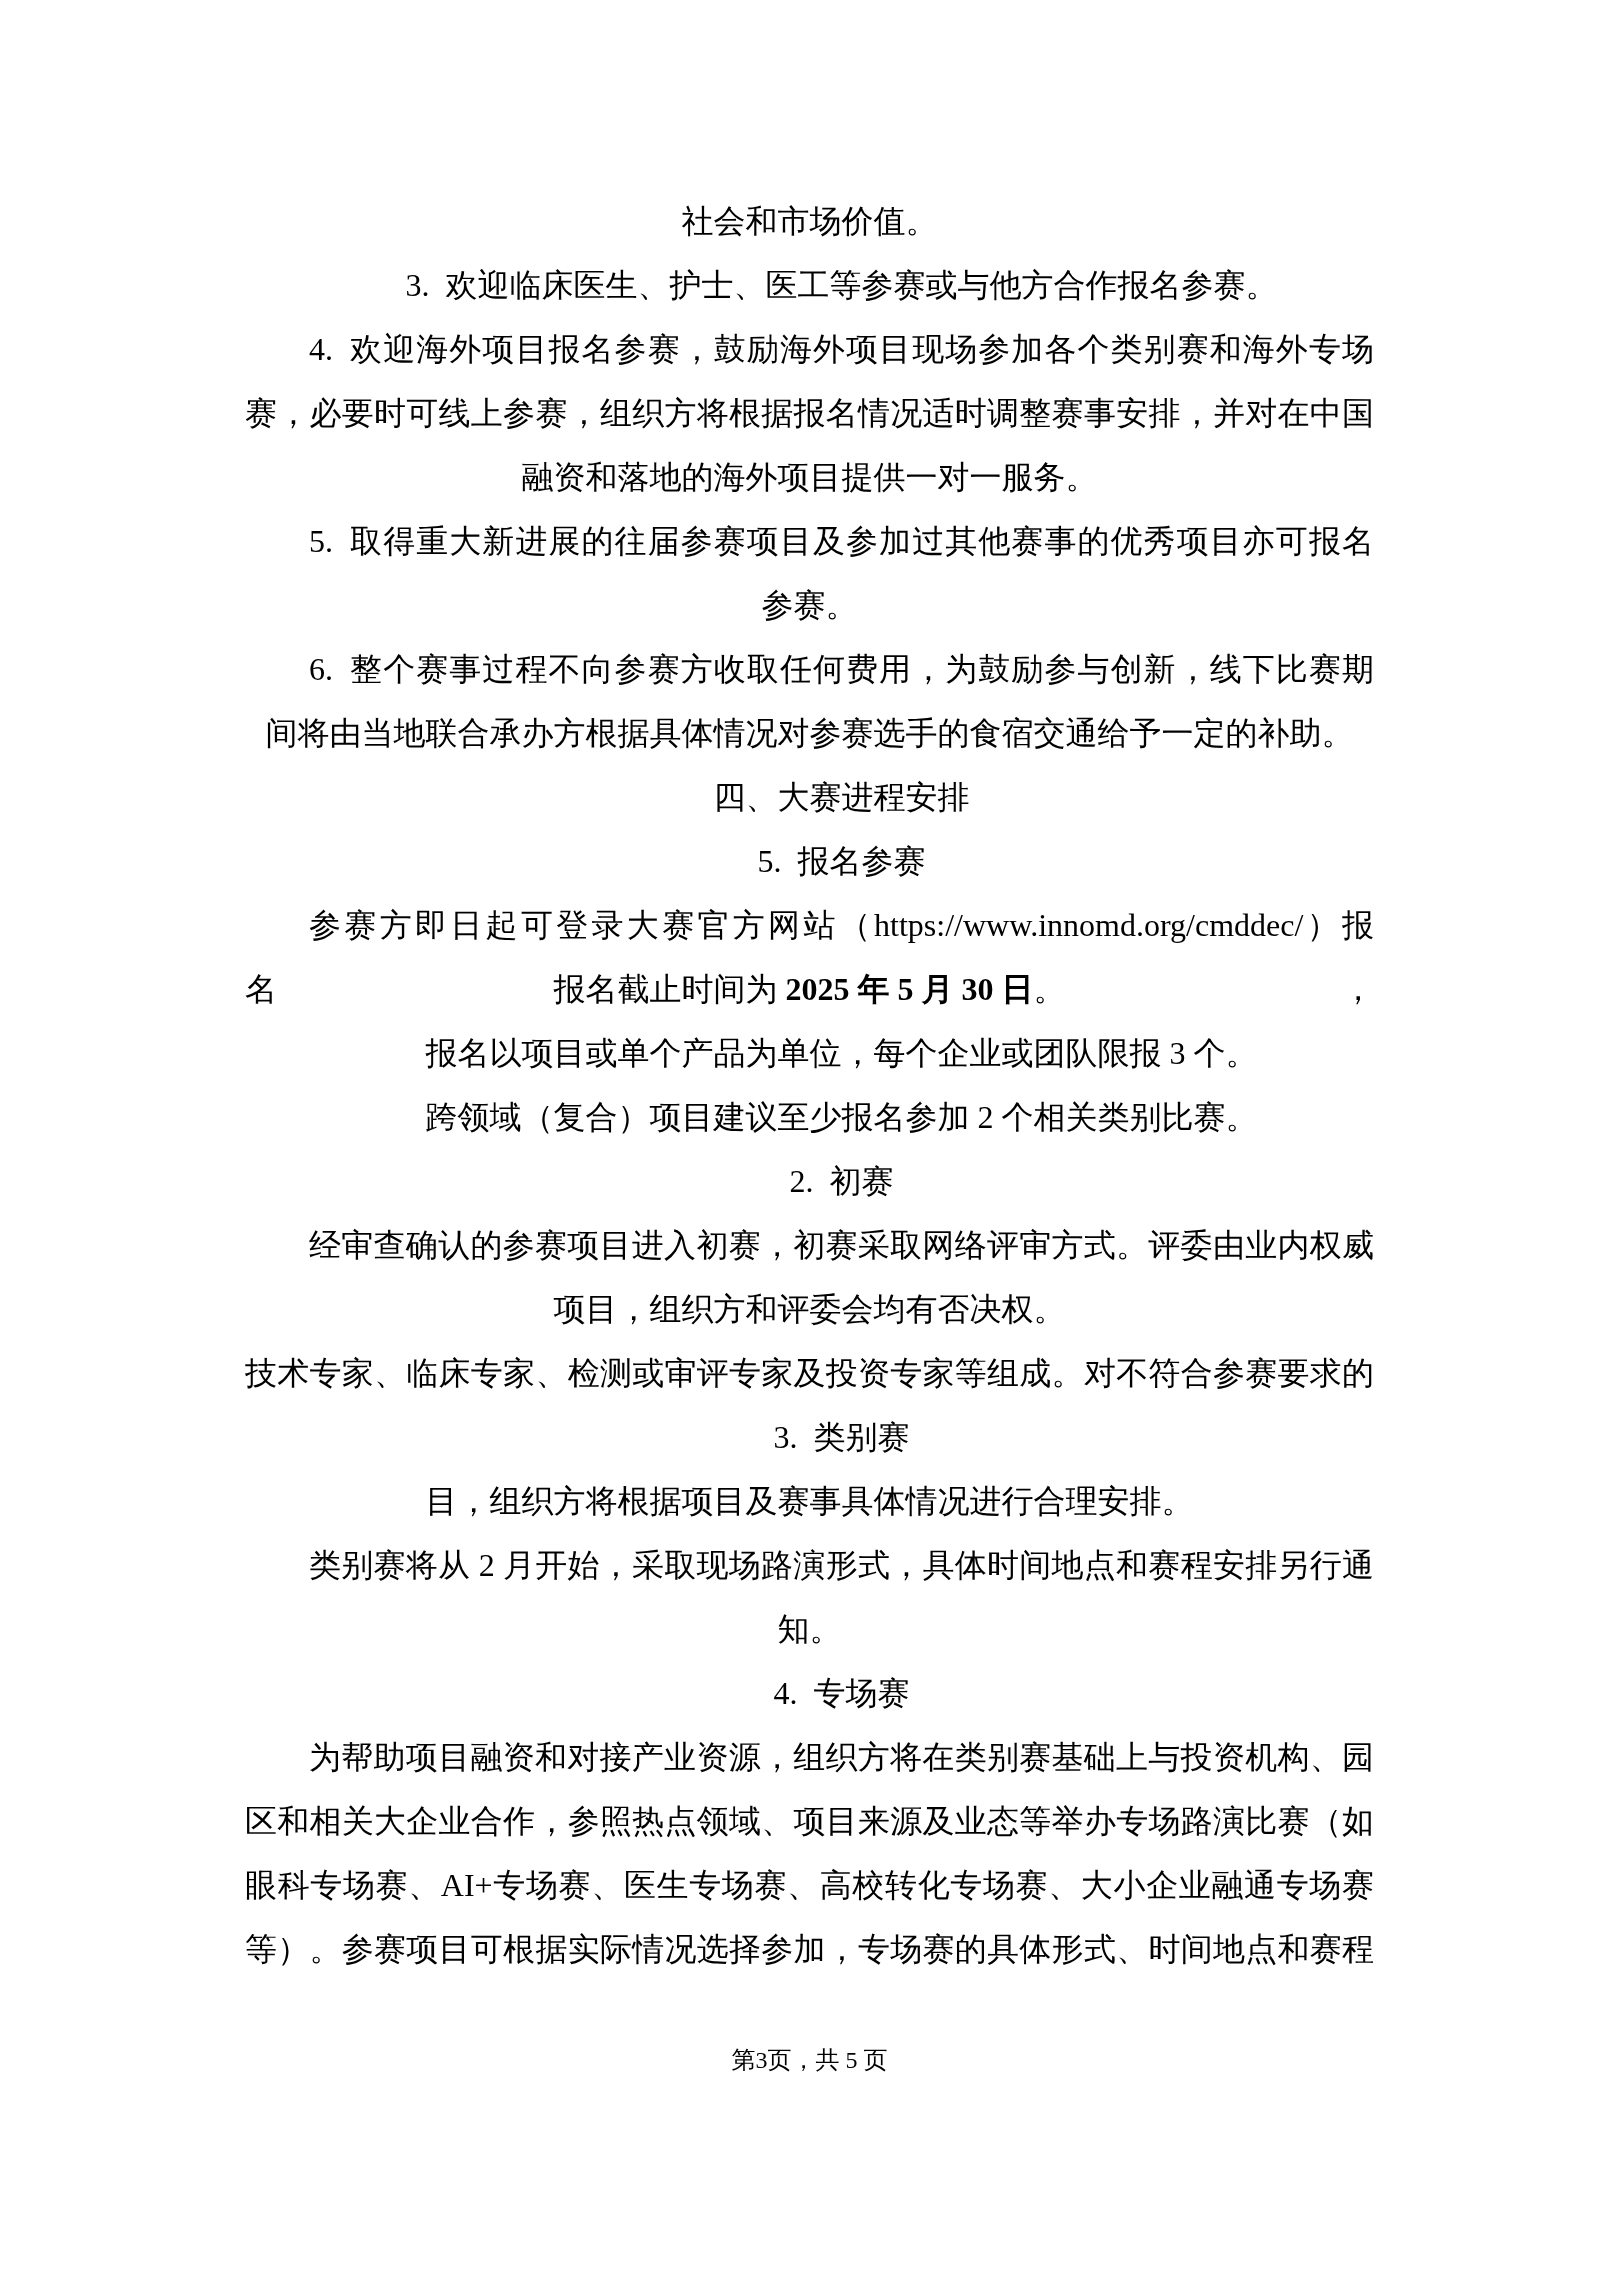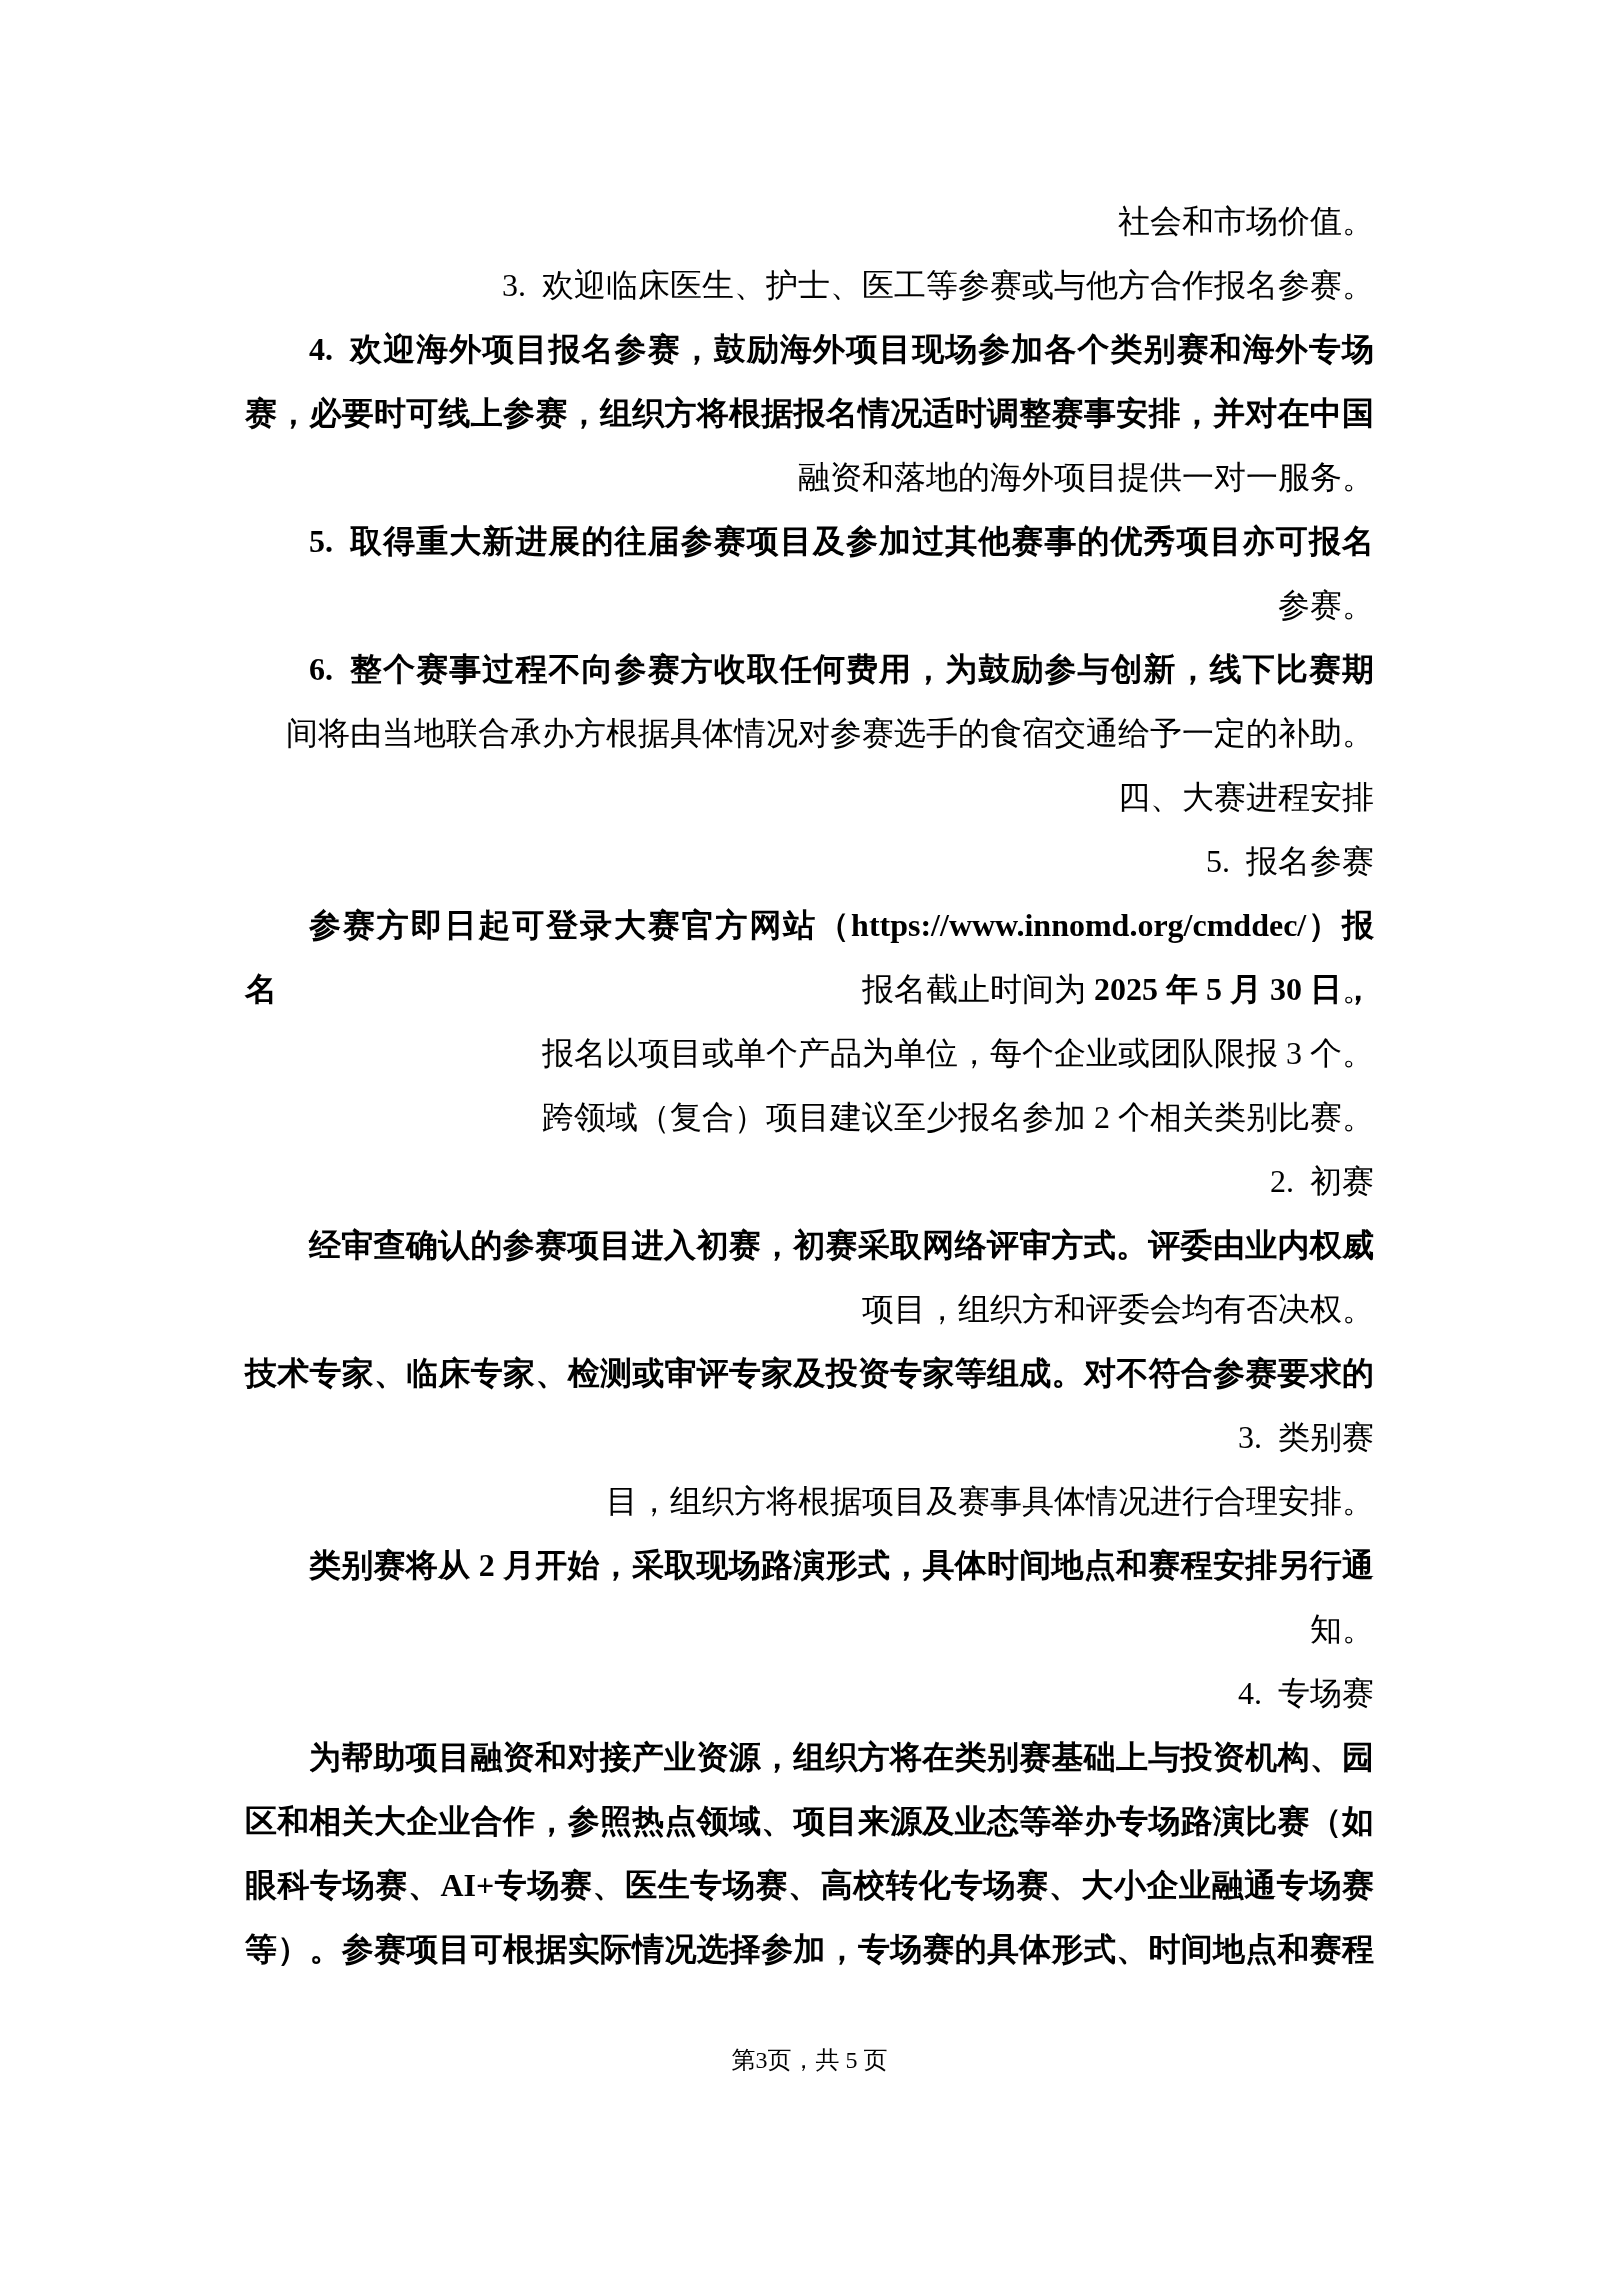--- a/index.html
+++ b/index.html
@@ -16,28 +16,27 @@
   }
   .doc-body{
     position:absolute;
     left:245px;top:189px;width:1129px;
     font-size:32px;
   }
   .line{
     height:64px;
     line-height:64px;
     white-space:nowrap;
-    text-align:right;
+    text-align:center;
   }
   .line.indent{ text-indent:64px; }
   .line.justify{
     white-space:normal;
     text-align:justify;
     text-align-last:justify;
-    font-weight:bold;
   }
   .line.heading{ font-weight:normal; }
   .b{ font-weight:bold; }
   .footer{
     position:absolute;
     left:245px;top:2047px;width:1129px;
     font-size:24px;
     line-height:26px;
     text-align:center;
     white-space:pre;

